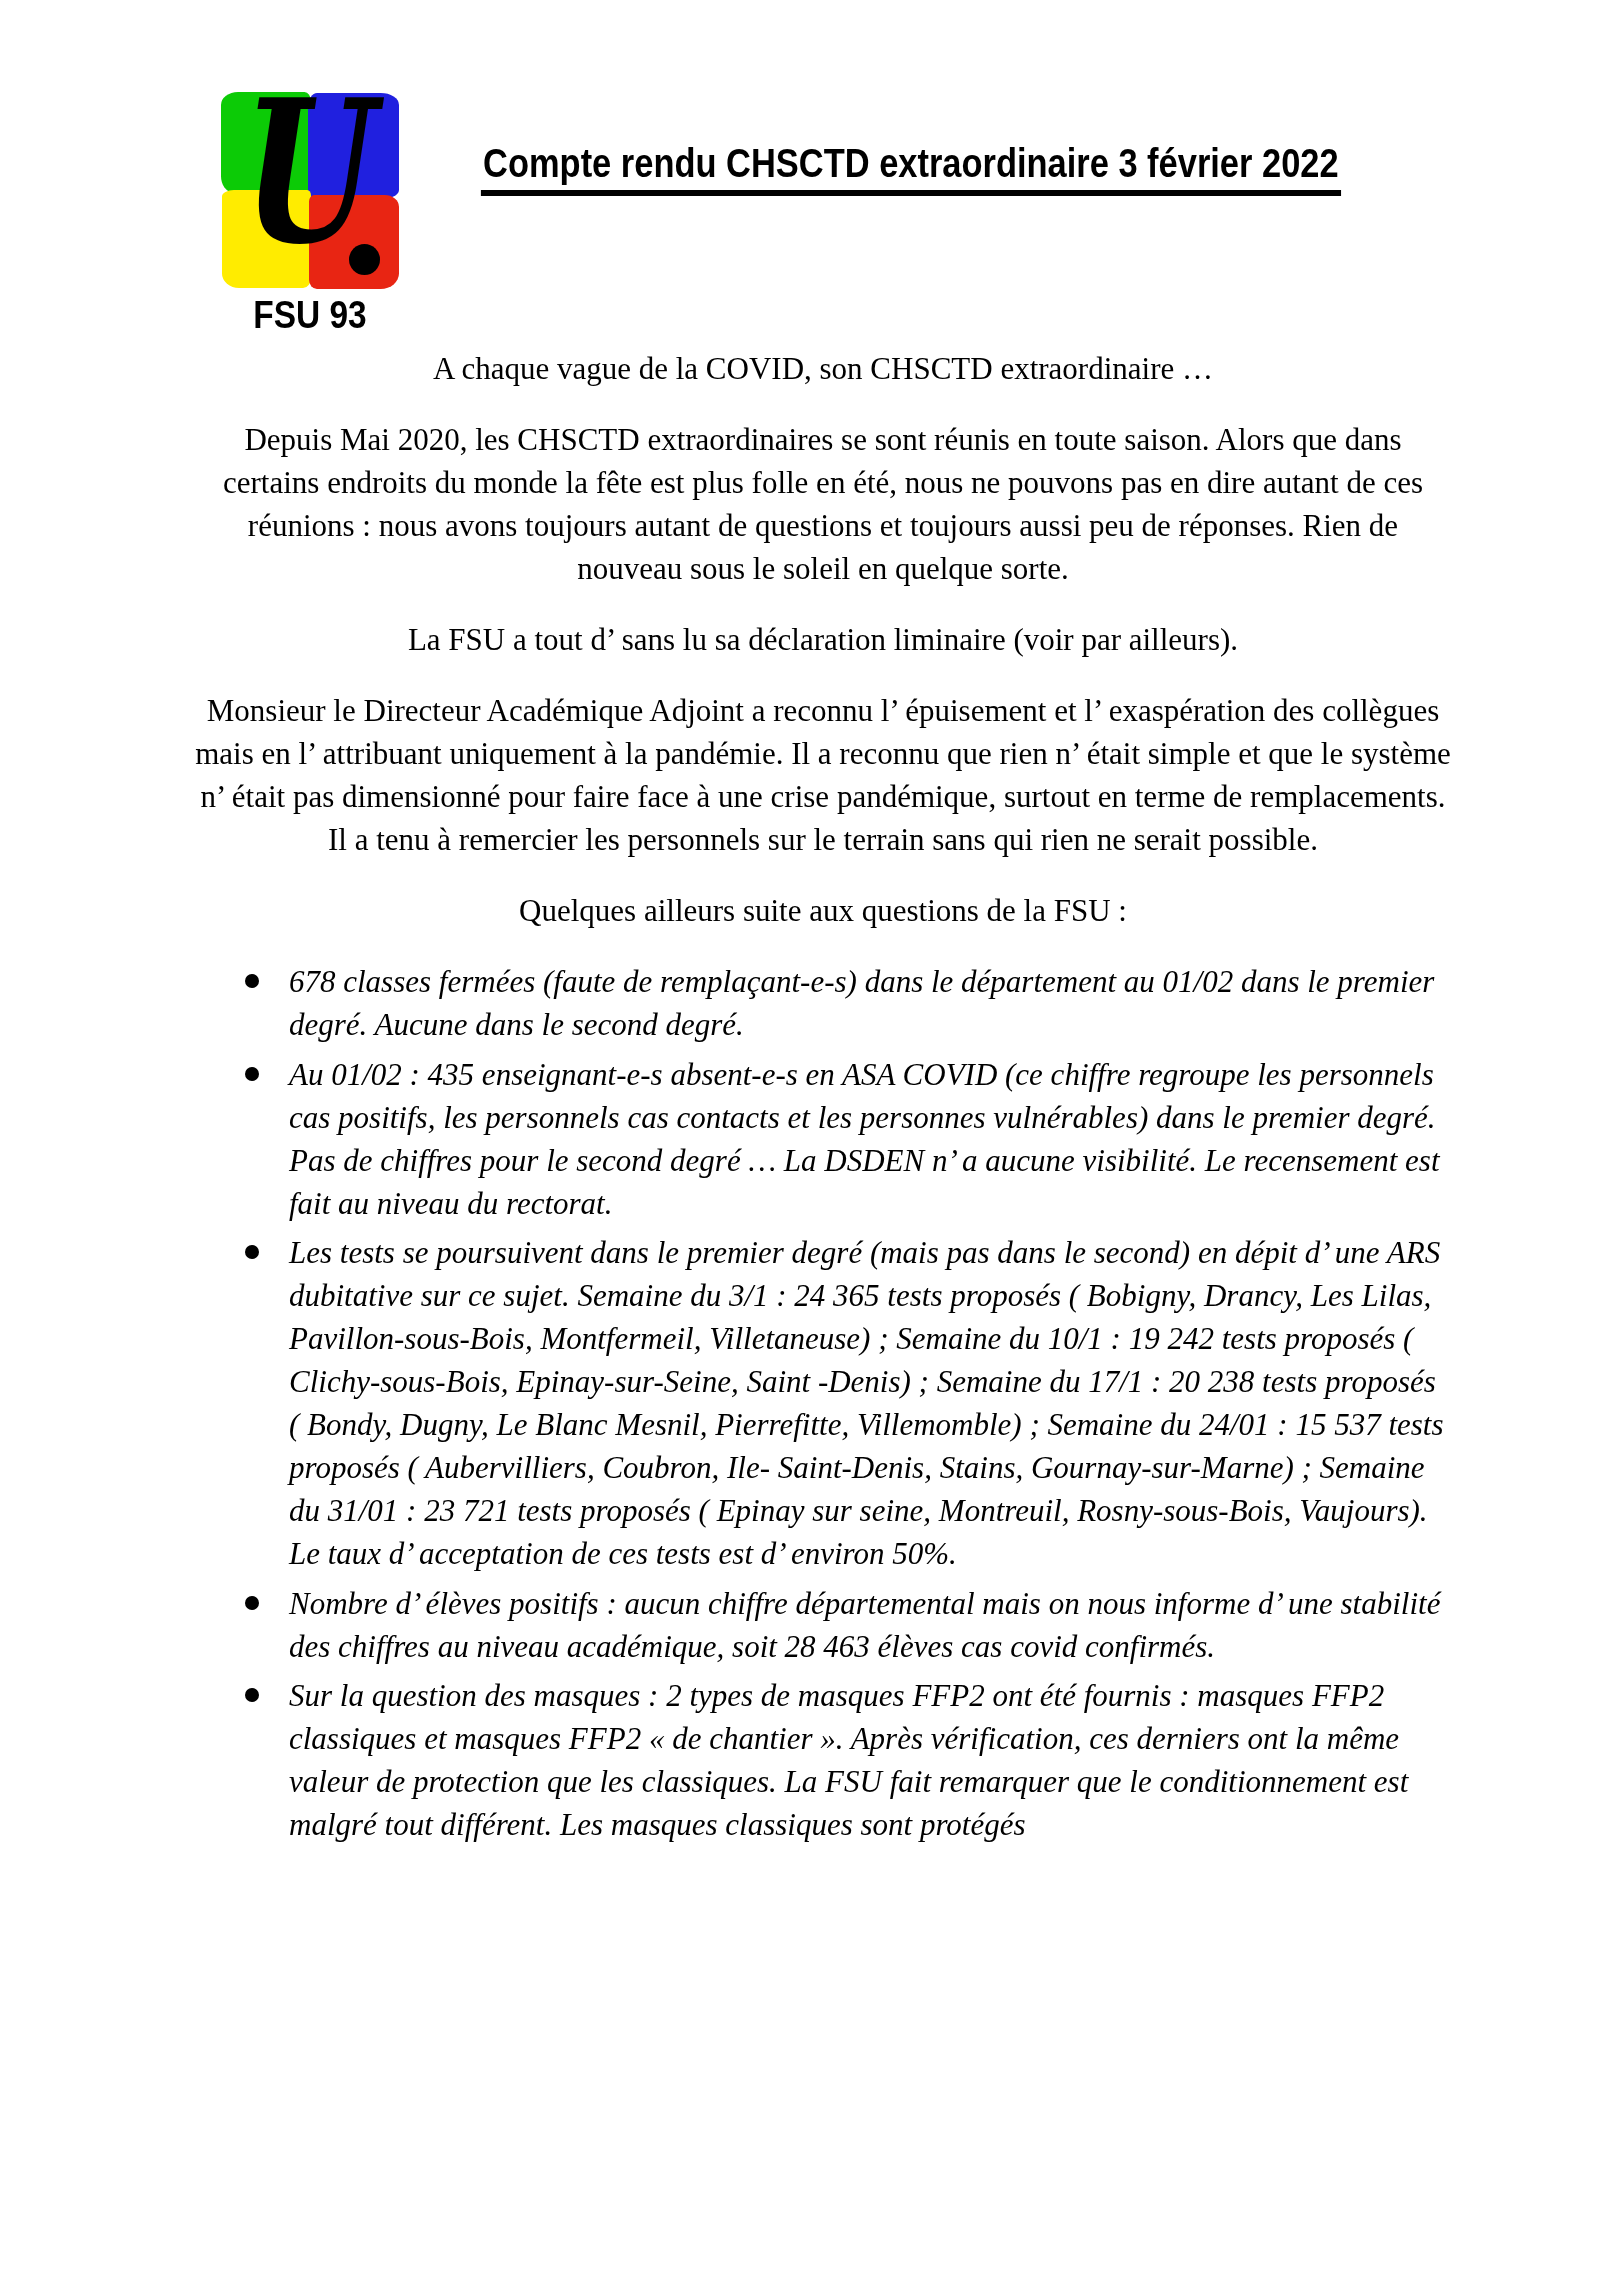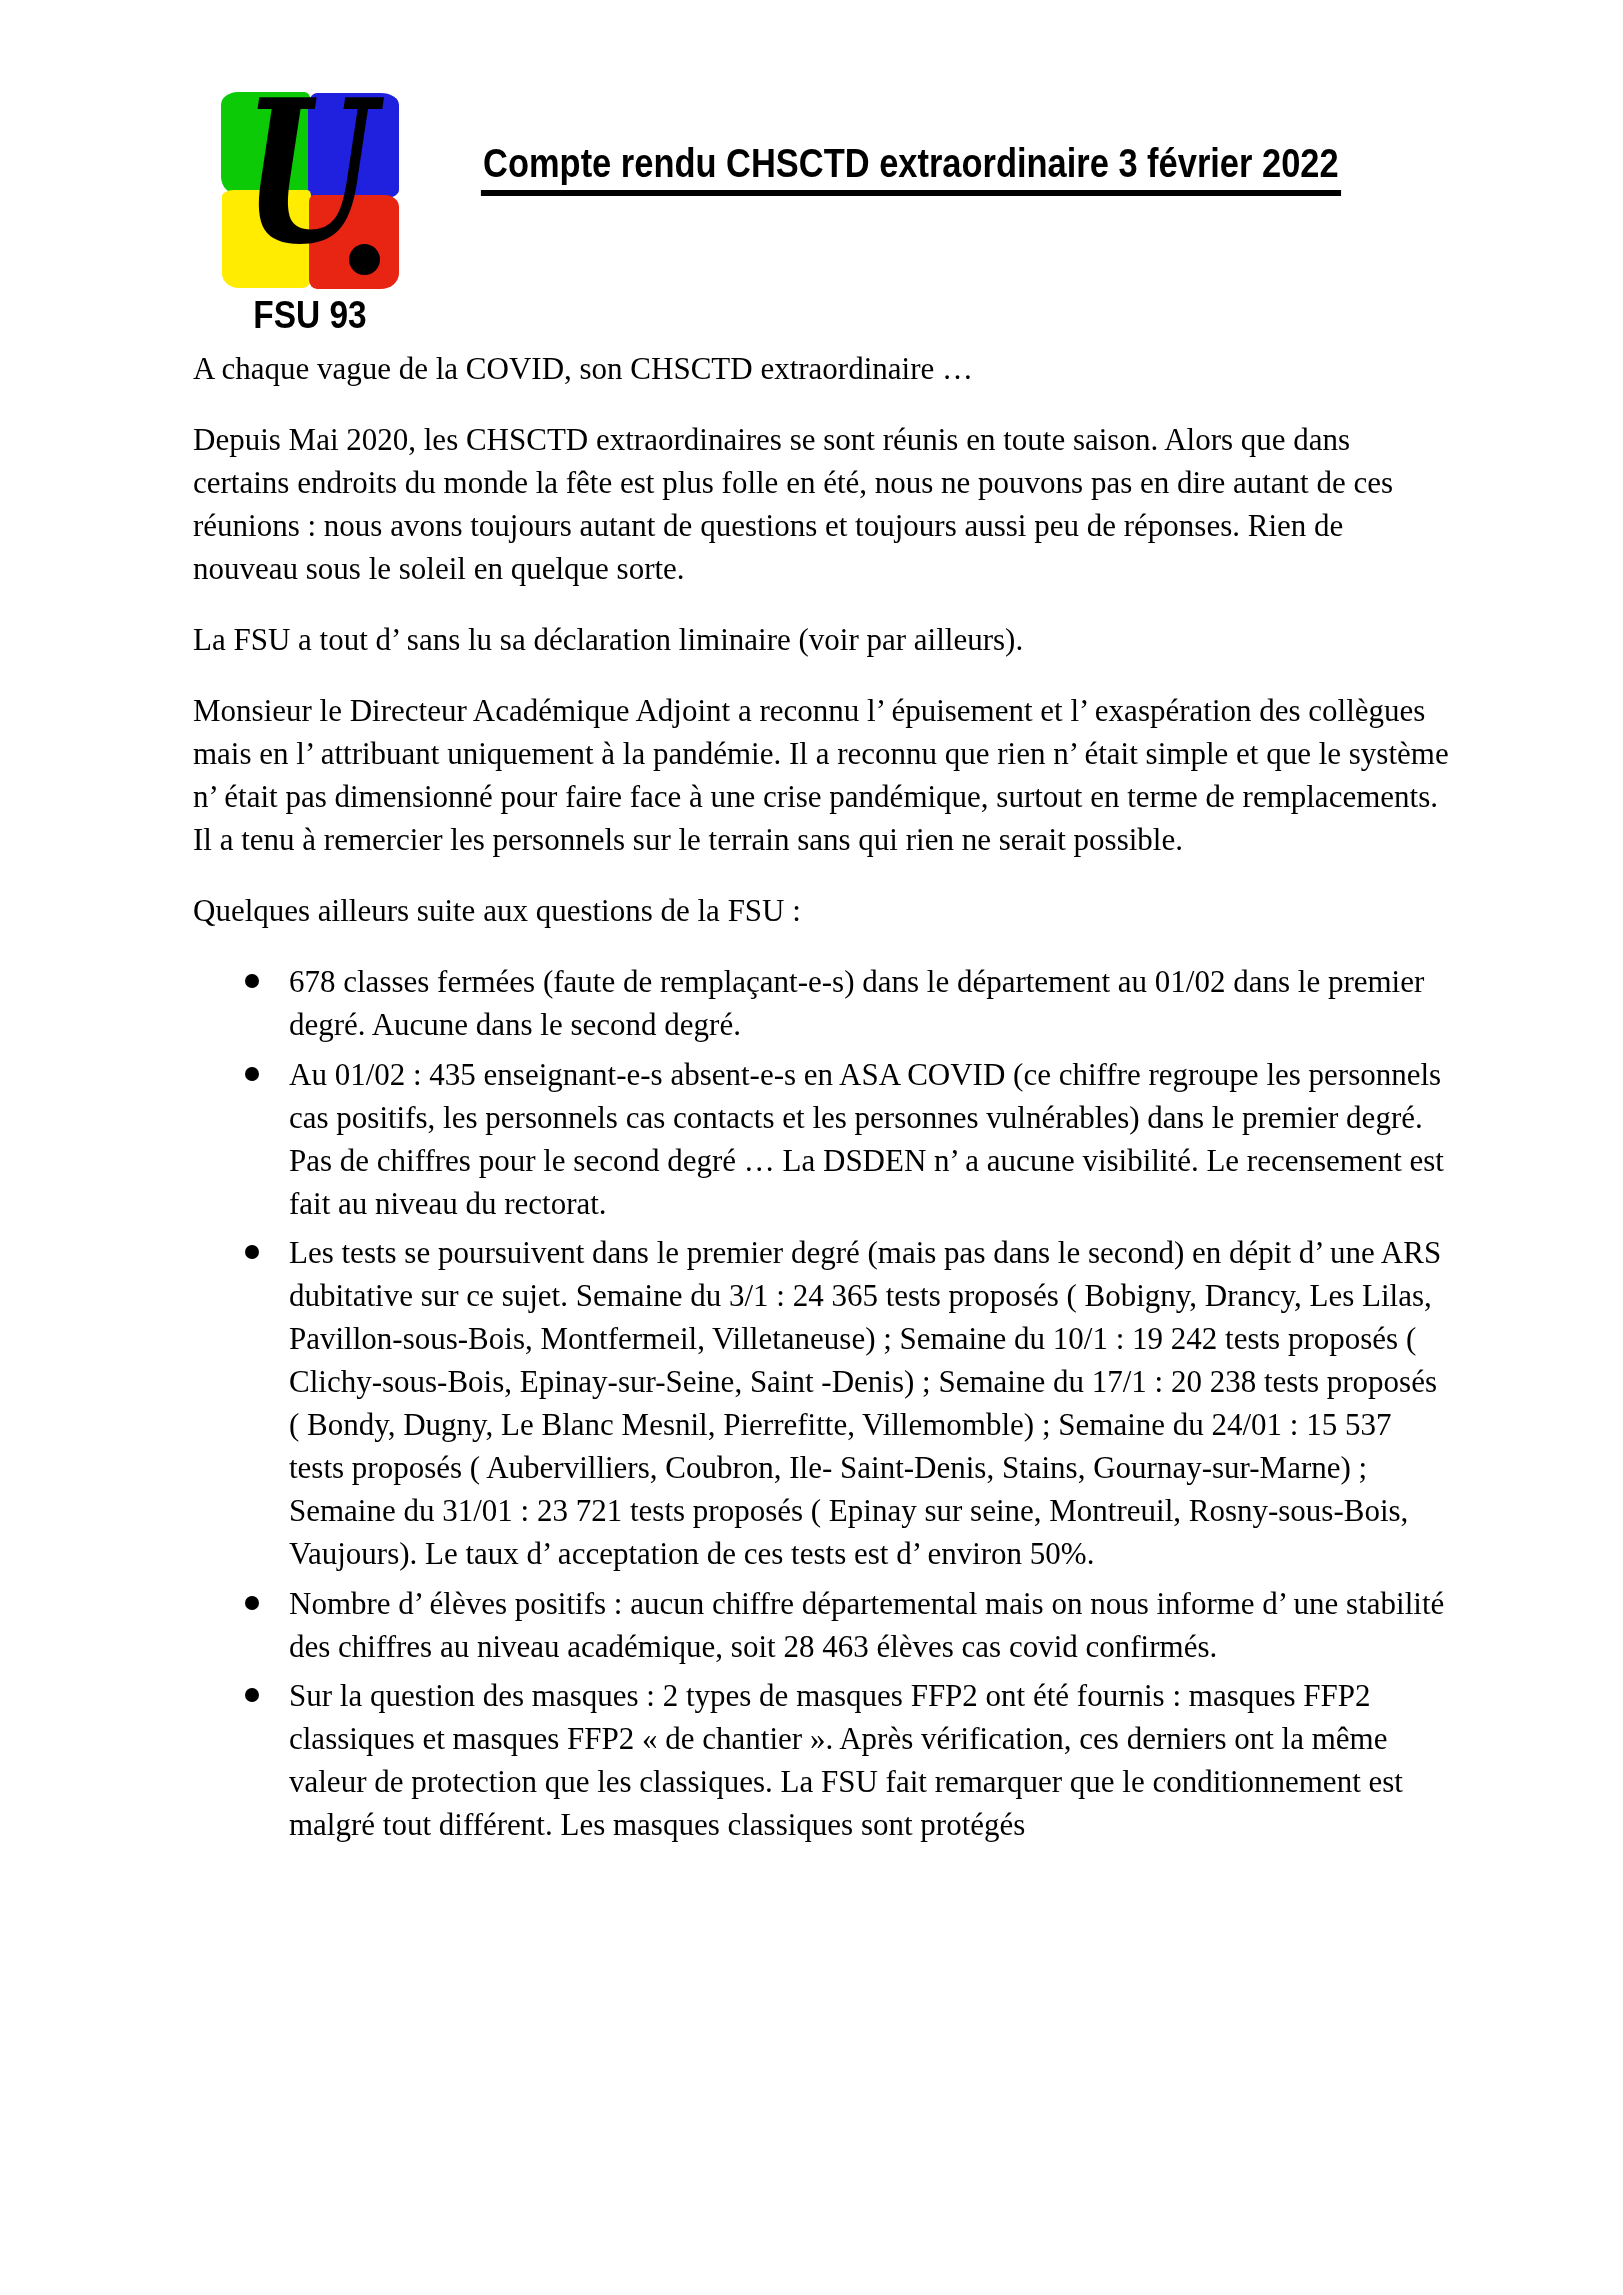--- a/index.html
+++ b/index.html
@@ -125,30 +125,32 @@
   
   .content {
     padding: 10.5px 170px 0 193px;
     box-sizing: border-box;
     font-size: 31px;
     line-height: 43px;
     text-align: left;
   }
   .content p {
     margin: 0 0 28px 0;
+    text-align: center;
   }
   .bullet-list {
     list-style: none;
     margin: 0;
     padding: 0 0 0 52px;
   }
   .bullet-item {
     position: relative;
     padding-left: 44px;
     margin: 0 0 6.5px 0;
+    font-style: italic;
   }
   .bullet-dot {
     position: absolute;
     left: 0;
     top: 13.7px;
     width: 14.4px;
     height: 14.4px;
     border-radius: 50%;
     background: #000;
   }

